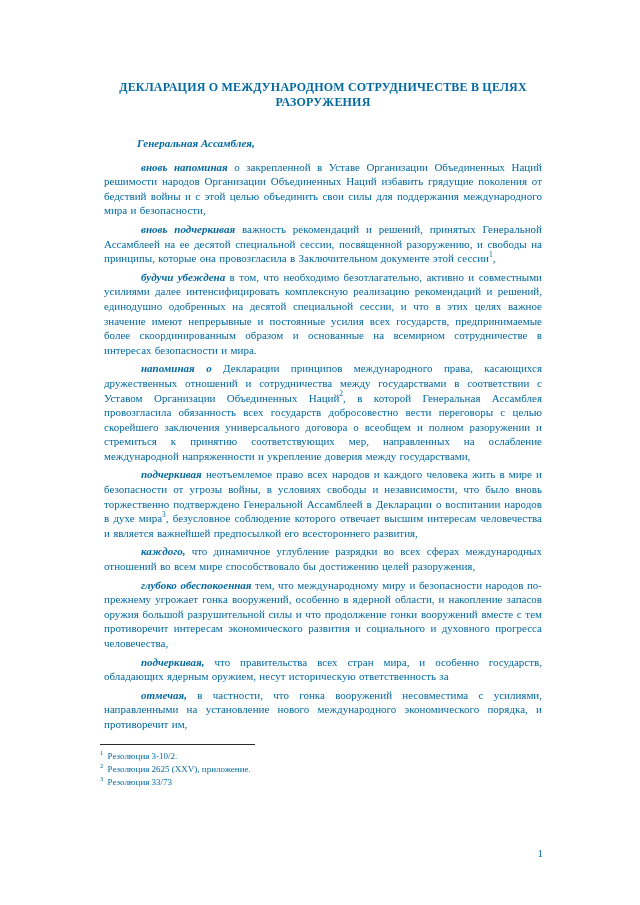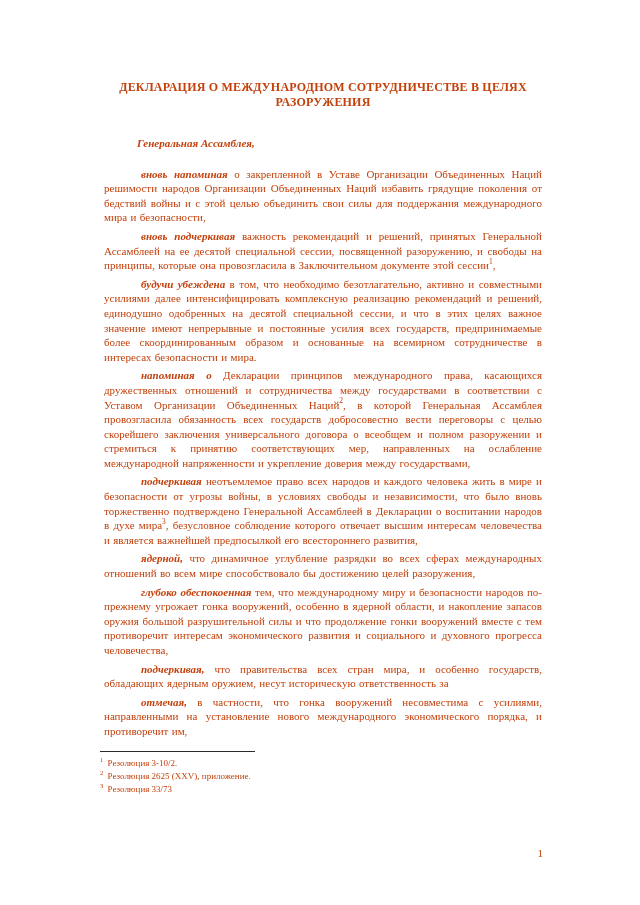--- a/index.html
+++ b/index.html
@@ -5,40 +5,40 @@
   html, body {
     margin: 0;
     padding: 0;
     background: #ffffff;
   }
   .page {
     position: relative;
     width: 640px;
     height: 905px;
     background: #ffffff;
-    color: #c2410c;
+    color: #0369a1;
     font-family: "Liberation Serif", "DejaVu Serif", serif;
     overflow: hidden;
   }
   .content {
     position: absolute;
     left: 100px;
     top: 80px;
     width: 446px;
   }
   .doc-title {
     margin: 0 0 26px 0;
     text-align: center;
     font-weight: bold;
     font-size: 12px;
     line-height: 15px;
     letter-spacing: 0.2px;
   }
   .salutation {
-    margin: 0 0 16px 0;
+    margin: 0 0 9px 0;
     font-size: 11px;
     line-height: 14.6px;
     text-indent: 37px;
     font-weight: bold;
     font-style: italic;
   }
   .para {
     margin: 4px;
     font-size: 11px;
     line-height: 14.6px;
@@ -94,21 +94,21 @@
     <h1 class="doc-title">ДЕКЛАРАЦИЯ О МЕЖДУНАРОДНОМ СОТРУДНИЧЕСТВЕ В ЦЕЛЯХ РАЗОРУЖЕНИЯ</h1>
 
     <p class="salutation">Генеральная Ассамблея,</p>
 
     <div>
         <p class="para"><span class="lead">вновь напоминая</span><span> о закрепленной в Уставе Организации Объединенных Наций решимости народов Организации Объединенных Наций избавить грядущие поколения от бедствий войны и с этой целью объединить свои силы для поддержания международного мира и безопасности,</span></p>
         <p class="para"><span class="lead">вновь подчеркивая</span><span> важность рекомендаций и решений, принятых Генеральной Ассамблеей на ее десятой специальной сессии, посвященной разоружению, и свободы на принципы, которые она провозгласила в Заключительном документе этой сессии</span><sup class="fnref">1</sup><span>,</span></p>
         <p class="para"><span class="lead">будучи убеждена</span><span> в том, что необходимо безотлагательно, активно и совместными усилиями далее интенсифицировать комплексную реализацию рекомендаций и решений, единодушно одобренных на десятой специальной сессии, и что в этих целях важное значение имеют непрерывные и постоянные усилия всех государств, предпринимаемые более скоординированным образом и основанные на всемирном сотрудничестве в интересах безопасности и мира.</span></p>
         <p class="para"><span class="lead">напоминая о</span><span> Декларации принципов международного права, касающихся дружественных отношений и сотрудничества между государствами в соответствии с Уставом Организации Объединенных Наций</span><sup class="fnref">2</sup><span>, в которой Генеральная Ассамблея провозгласила обязанность всех государств добросовестно вести переговоры с целью скорейшего заключения универсального договора о всеобщем и полном разоружении и стремиться к принятию соответствующих мер, направленных на ослабление международной напряженности и укрепление доверия между государствами,</span></p>
         <p class="para"><span class="lead">подчеркивая</span><span> неотъемлемое право всех народов и каждого человека жить в мире и безопасности от угрозы войны, в условиях свободы и независимости, что было вновь торжественно подтверждено Генеральной Ассамблеей в Декларации о воспитании народов в духе мира</span><sup class="fnref">3</sup><span>, безусловное соблюдение которого отвечает высшим интересам человечества и является важнейшей предпосылкой его всестороннего развития,</span></p>
-        <p class="para"><span class="lead">ядерной,</span><span> что динамичное углубление разрядки во всех сферах международных отношений во всем мире способствовало бы достижению целей разоружения,</span></p>
+        <p class="para"><span class="lead">каждого,</span><span> что динамичное углубление разрядки во всех сферах международных отношений во всем мире способствовало бы достижению целей разоружения,</span></p>
         <p class="para"><span class="lead">глубоко обеспокоенная</span><span> тем, что международному миру и безопасности народов по-прежнему угрожает гонка вооружений, особенно в ядерной области, и накопление запасов оружия большой разрушительной силы и что продолжение гонки вооружений вместе с тем противоречит интересам экономического развития и социального и духовного прогресса человечества,</span></p>
         <p class="para"><span class="lead">подчеркивая,</span><span> что правительства всех стран мира, и особенно государств, обладающих ядерным оружием, несут историческую ответственность за</span></p>
         <p class="para"><span class="lead">отмечая,</span><span> в частности, что гонка вооружений несовместима с усилиями, направленными на установление нового международного экономического порядка, и противоречит им,</span></p>
       </div>
 
     <div class="footnotes">
       <div class="fn-rule"></div>
       <div>
           <p class="footnote"><sup>1</sup><span> Резолюция 3-10/2.</span></p>
           <p class="footnote"><sup>2</sup><span> Резолюция 2625 (XXV), приложение.</span></p>

